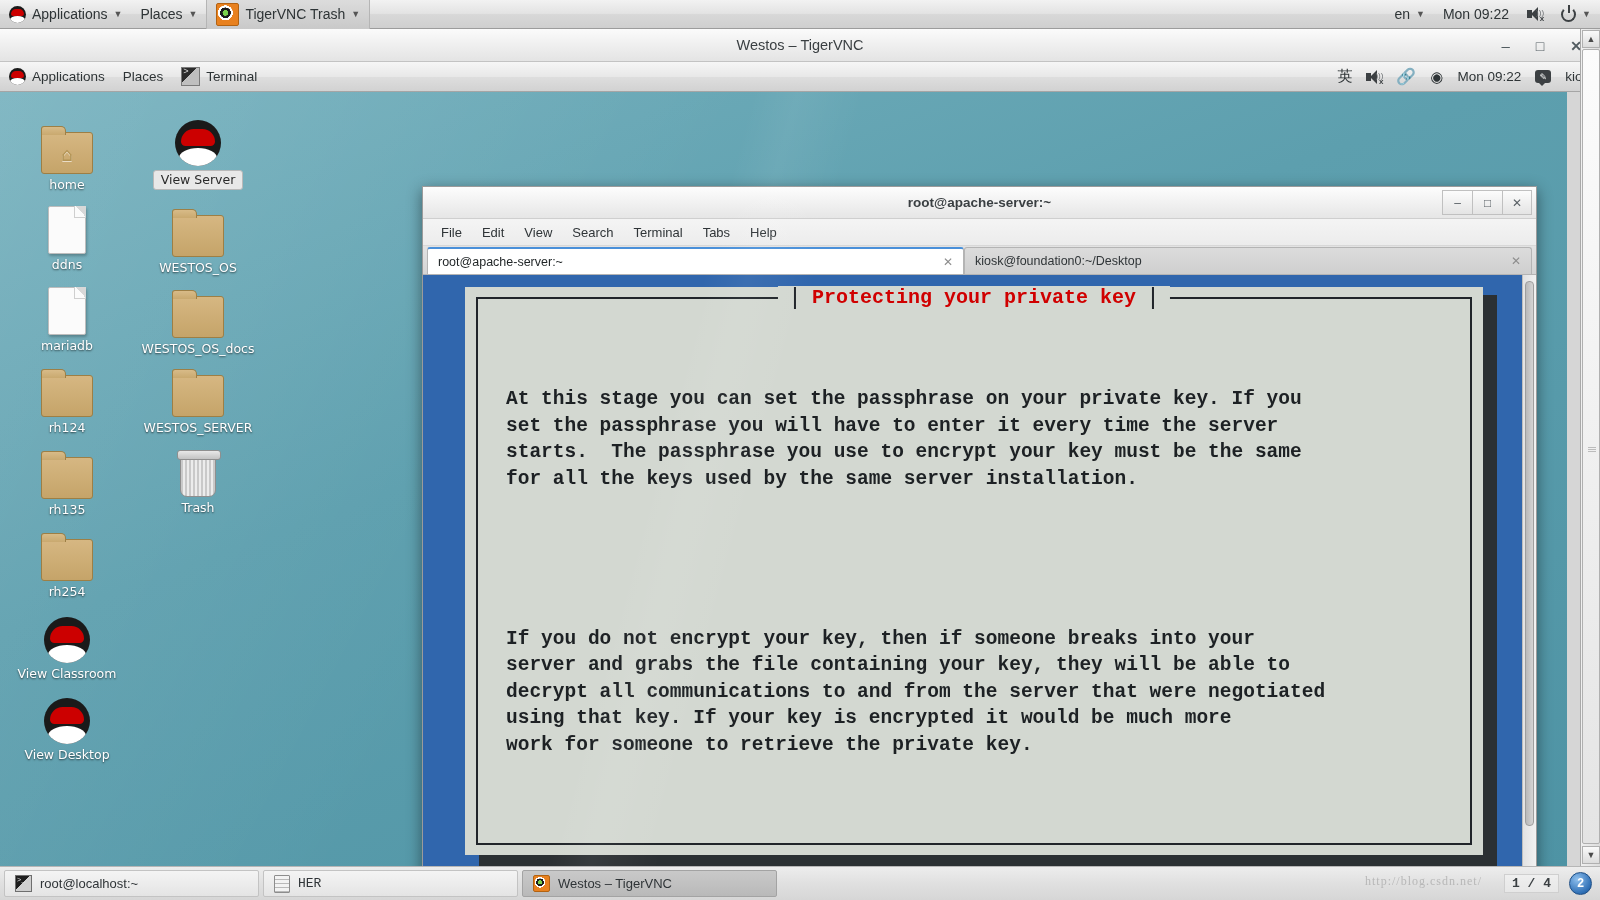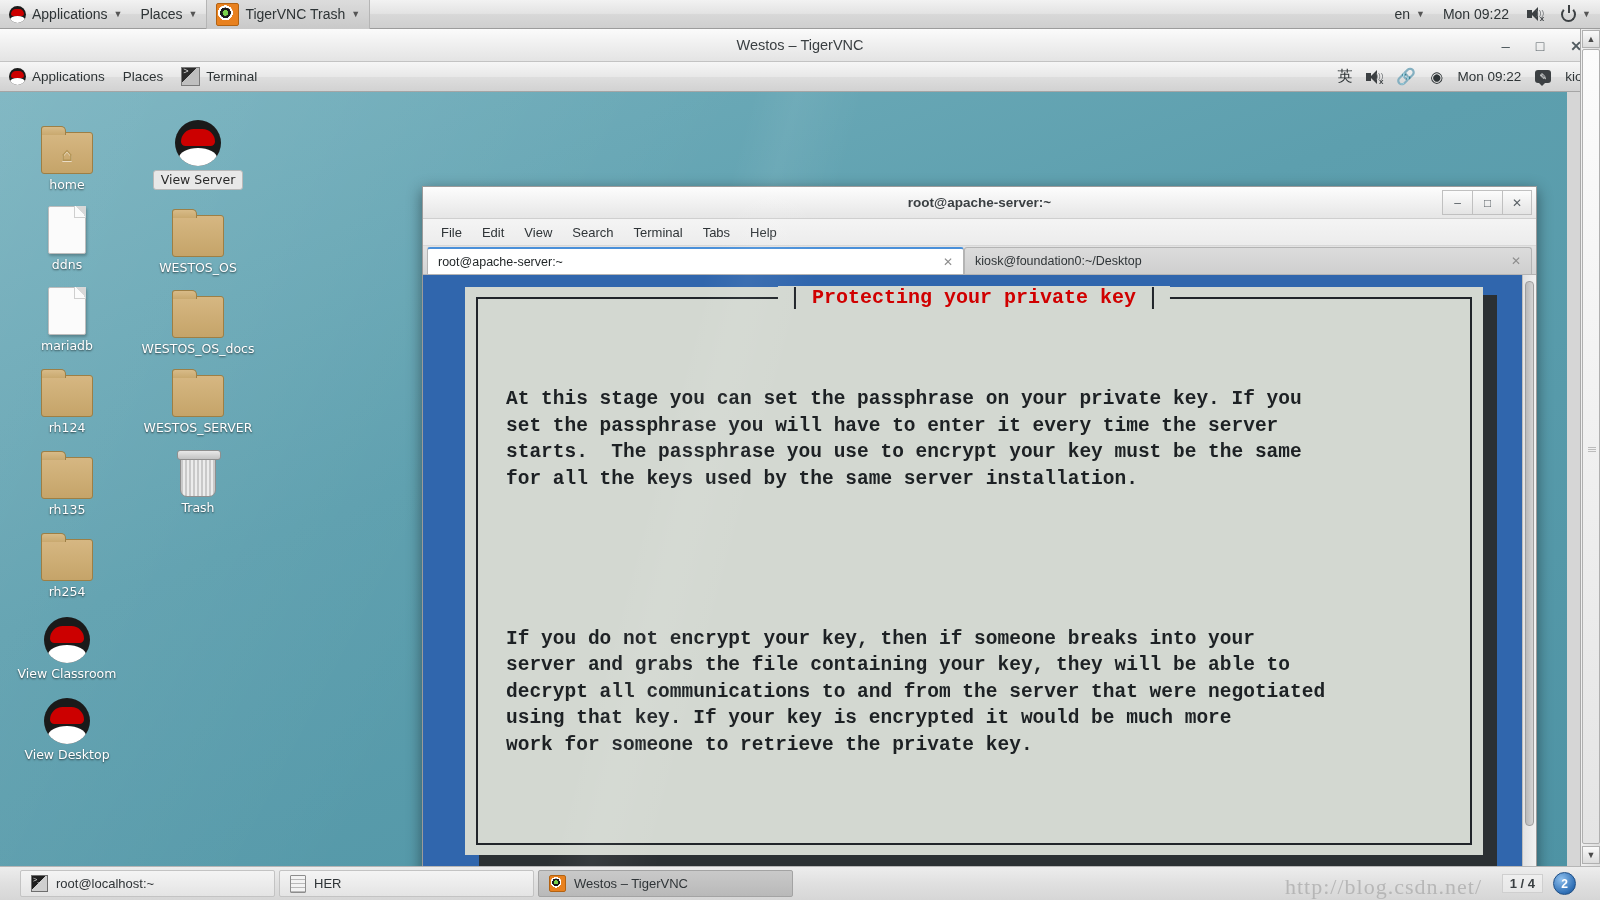--- a/index.html
+++ b/index.html
@@ -306,32 +306,32 @@
   #outer-vscroll .vthumb::after{
     content:""; position:absolute; left:5px; top:50%; width:8px; height:5px;
     background: repeating-linear-gradient(to bottom,#bcbcbc 0 1px, transparent 1px 2px);
   }
 
   
   #taskbar {
     position:absolute; left:0; top:866px; width:1600px; height:34px;
     background: linear-gradient(to bottom,#ededed 0%, #e0e0e0 50%, #d6d6d6 100%);
     border-top:1px solid #b6b6b6;
-    display:flex; align-items:center; gap:4px; padding: 0 20px;
+    display:flex; align-items:center; gap:4px; padding: 0 4px;
     font-size: 13px; color:#2f3437;
   }
   .task {
     height: 27px; display:flex; align-items:center; gap:8px; padding: 0 10px;
     border:1px solid #c3c3c3; border-radius: 2px;
     background: linear-gradient(to bottom,#f4f4f4,#e4e4e4);
     white-space: nowrap; overflow:hidden;
   }
   .task.t1{flex:0 0 255px;}
   .task.t2{flex:0 0 255px; color:#9a9a9a;}
-  .task.t3{flex:0 0 255px;}
+  .task.t3{flex:0 0 255px;font-family:Liberation Mono, monospace;}
   .task.t4{flex:0 0 255px; background:linear-gradient(to bottom,#c9c9c9,#b9b9b9); border-color:#a3a3a3;}
   .task-ico-term{
     width:17px;height:17px;flex:0 0 auto;
     background: linear-gradient(135deg,#1e1e1e 0 45%, #cfcfcf 46% 100%);
     border:1px solid #6e6e6e;position:relative;
   }
   .task-ico-term::after{content:">_";position:absolute;left:1px;top:0;font-size:7px;color:#e4e4e4;font-family:"Liberation Mono",monospace;}
   .task-ico-mon{
     width:17px;height:14px;flex:0 0 auto;border-radius:2px;
     background: linear-gradient(to bottom,#aab4d4,#8a95bb); border:1px solid #7d87ab;position:relative;
@@ -339,24 +339,24 @@
   .task-ico-mon::after{content:"";position:absolute;left:5px;bottom:-4px;width:7px;height:3px;background:#8a95bb;}
   .task-ico-her{
     width:16px;height:18px;flex:0 0 auto;background:#f3f3f3;border:1px solid #8d8d8d;border-radius:1px;
     background-image: repeating-linear-gradient(to bottom, transparent 0 3px, #b9b9b9 3px 4px);
   }
   .task-ico-tiger{
     width:17px;height:17px;flex:0 0 auto;border-radius:2px;
     background: radial-gradient(circle at 40% 42%, #7ad14a 0 16%, #1b1b1b 17% 30%, #fff 31% 42%, #e8811f 43% 100%);
     border:1px solid #b36211;
   }
-  #taskbar .tb-right{ margin-left:auto; display:flex; align-items:center; gap:10px; padding-right:4px;}
+  #taskbar .tb-right{ margin-left:auto; display:flex; align-items:center; gap:10px; padding-right:4px;font-family:Liberation Mono, monospace;}
   #watermark{
     position:absolute; right: 118px; top: 874px;
-    font-family:"Liberation Serif", serif; font-size: 22px; color: rgba(170,170,170,.75);
+    font-family:"Liberation Serif", serif; font-size: 12px; color: rgba(170,170,170,.75);
     letter-spacing: 1px; pointer-events:none; white-space:nowrap;
   }
   #page-indicator{
     border:1px solid #cfcfcf; padding: 1px 7px; font-size:13px; font-weight:bold; color:#3a3f42;
     background: rgba(255,255,255,.35);
   }
   #pager-badge{
     width:23px;height:23px;border-radius:50%;
     background: radial-gradient(circle at 35% 30%, #8fc0ee, #2f6fb5 70%, #1f4f86);
     border:1px solid #1f4f86; color:#fff; font-size:12px; font-weight:bold;

